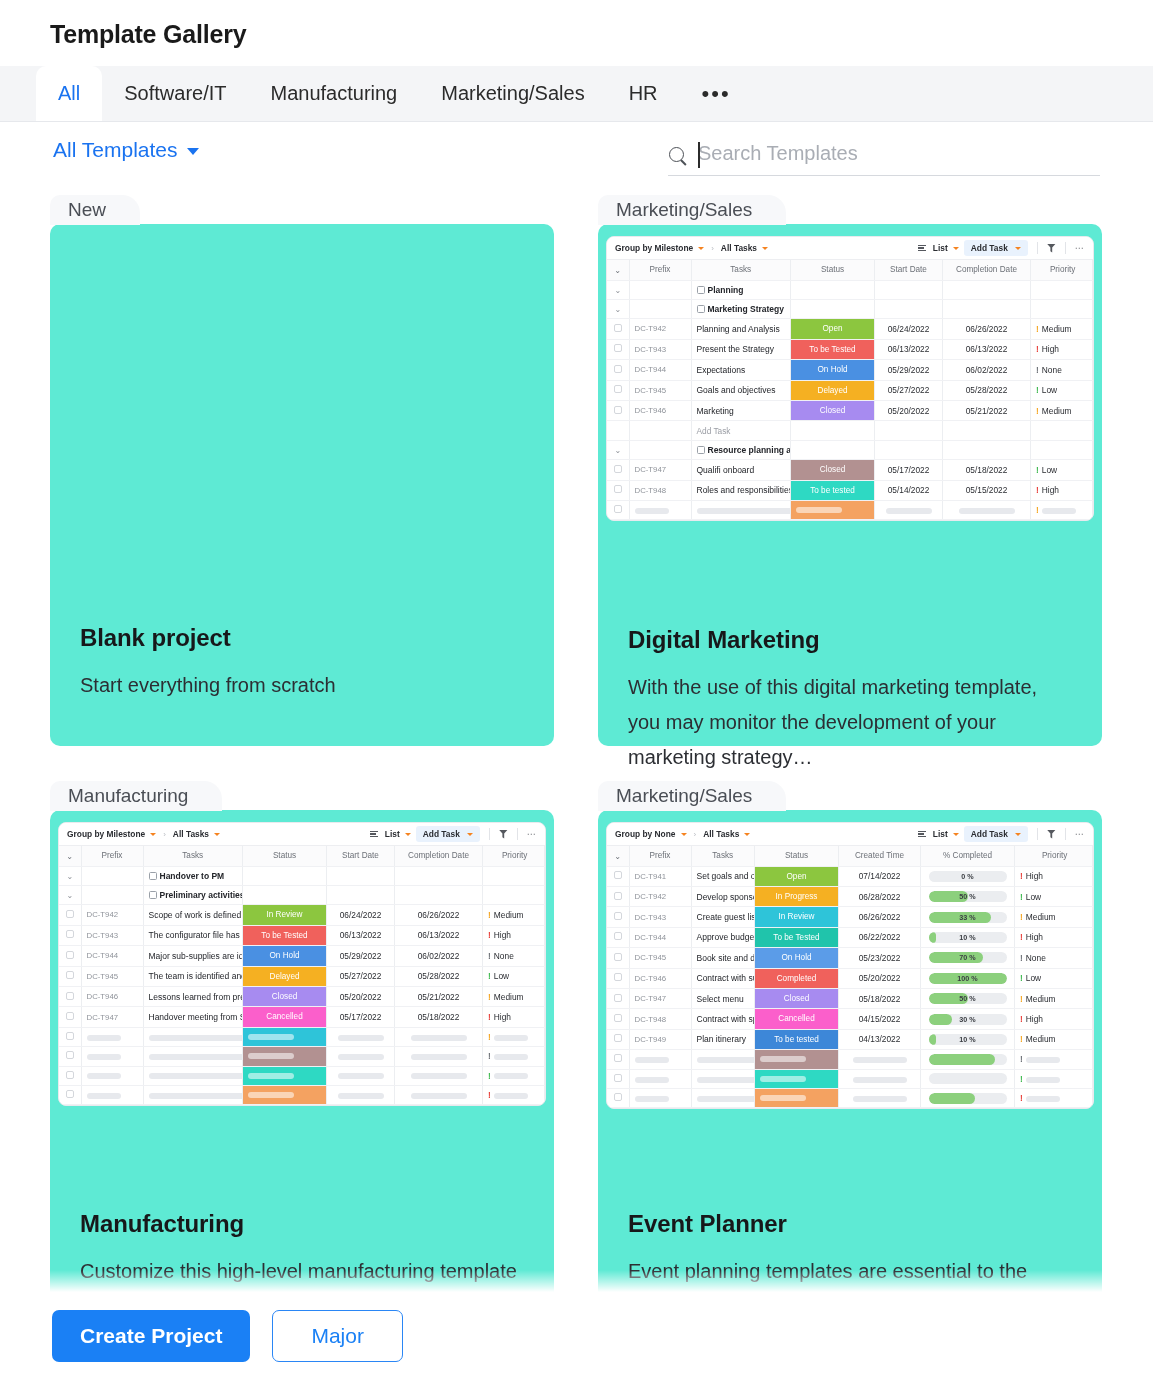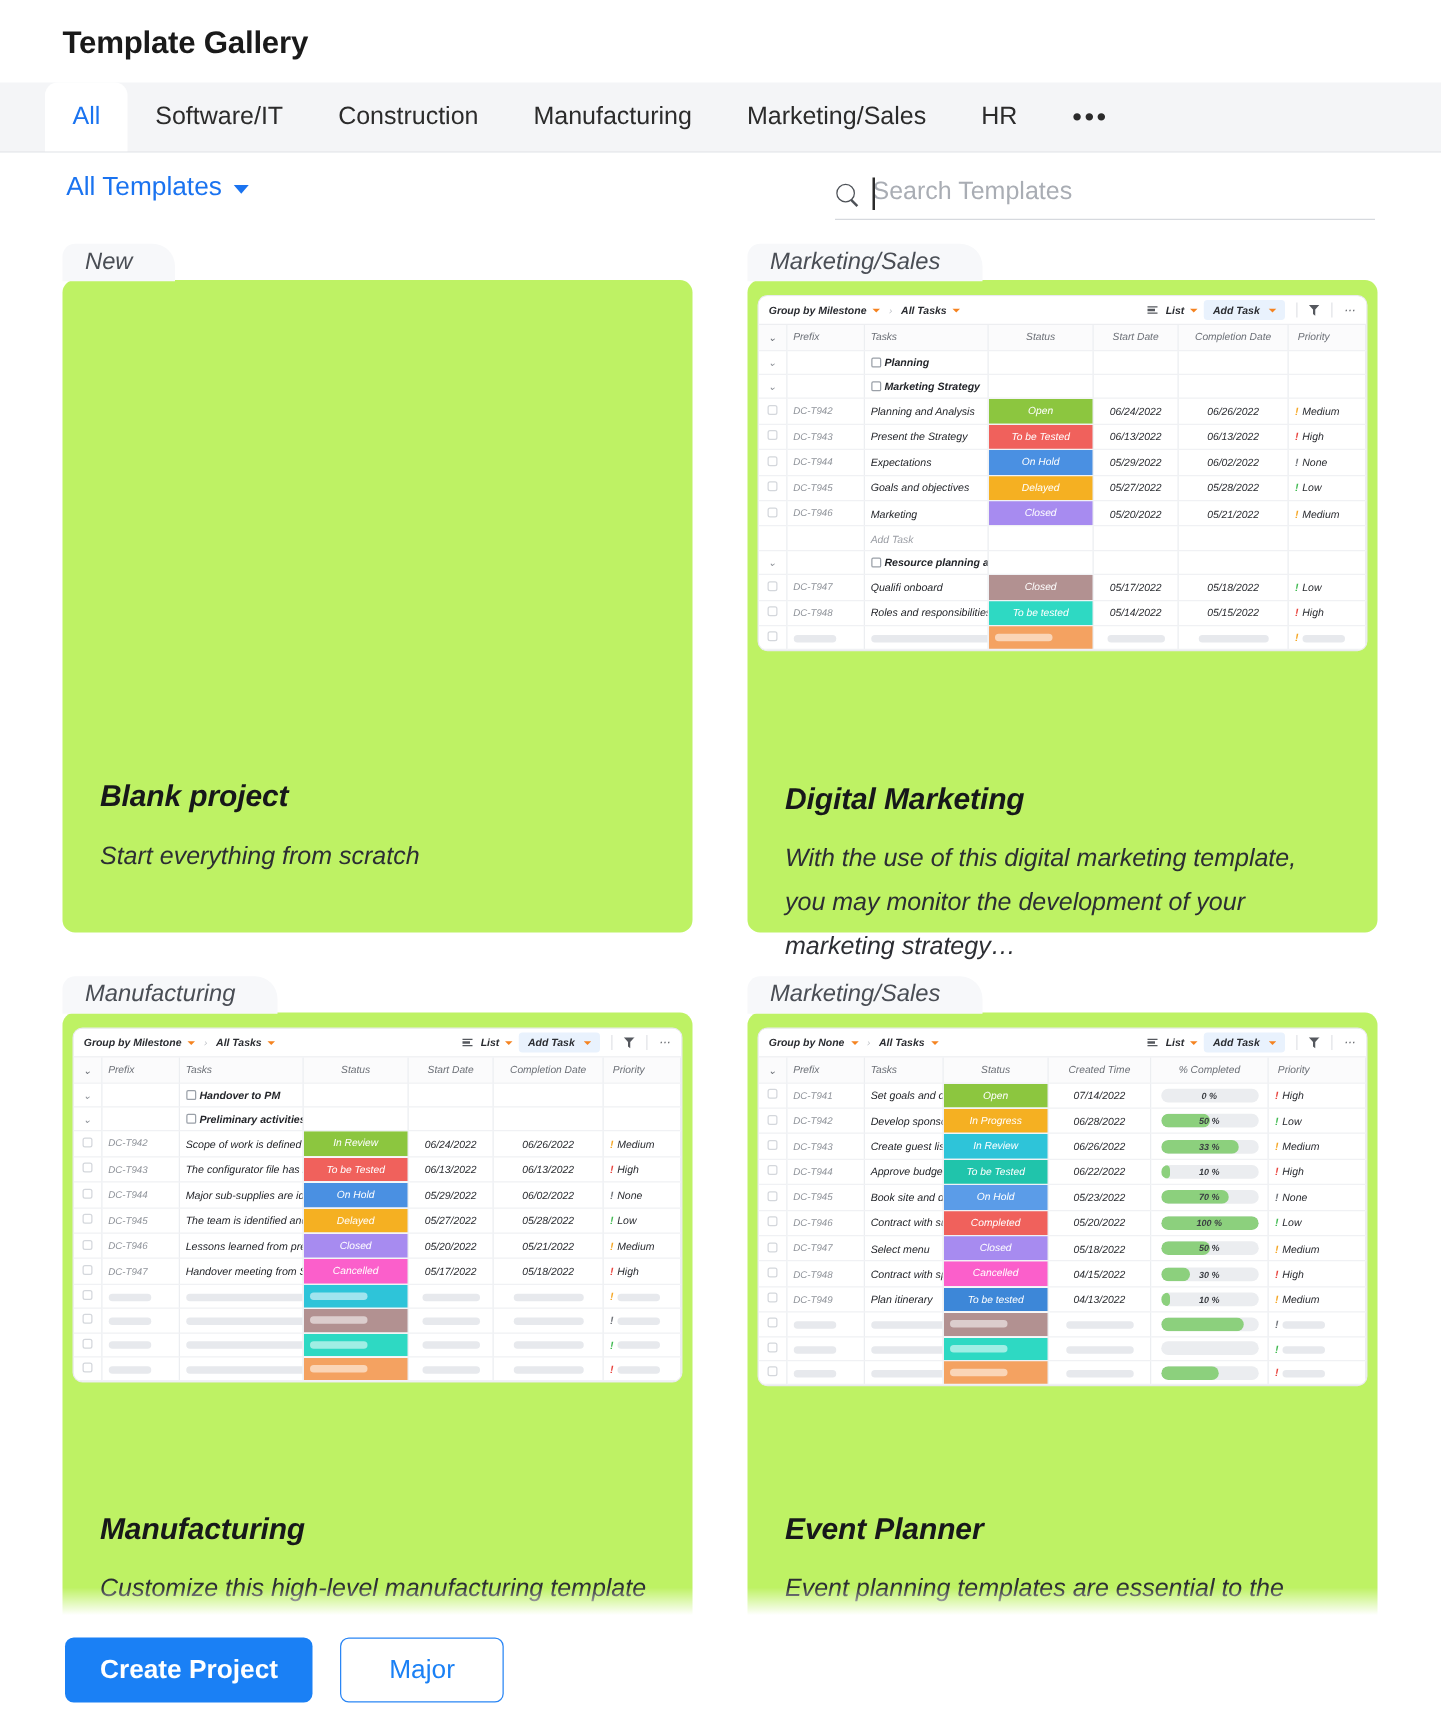--- a/index.html
+++ b/index.html
@@ -86,23 +86,22 @@
   .search-caret {
     position: absolute; left: 30px; top: 6px;
     width: 1.5px; height: 26px; background: #2b2b2b;
   }
 
   
   .grid { position: absolute; left: 0; top: 188px; width: 1153px; }
   .card {
     position: absolute;
     width: 504px;
-    background: #bef264;
+    background: #5eead4;
     border-radius: 10px;
-    font-style: italic;
   }
   .card.c1 { left: 50px;  top: 36px;  height: 522px; }
   .card.c2 { left: 598px; top: 36px;  height: 522px; }
   .card.c3 { left: 50px;  top: 622px; height: 500px; }
   .card.c4 { left: 598px; top: 622px; height: 500px; }
 
   
   .cat-tab {
     position: absolute;
     left: 0; top: -29px;
@@ -204,21 +203,21 @@
     height: 19.4px;
     padding: 0 5px;
     font-weight: 400;
     overflow: hidden;
     white-space: nowrap;
   }
   table.pv th {
     background: #fbfbfc;
     color: #6c7077;
     font-size: 8.2px;
-    text-align: left;
+    text-align: center;
     height: 20px;
   }
   table.pv th.ctr, table.pv td.ctr { text-align: center; }
   td.pfx { color: #8f939a; font-size: 7.8px; }
   td.task { color: #23252a; font-weight: 600; font-size: 8.5px; }
   tr.grouprow td.task { font-weight: 700; }
   td.date { color: #2a2c31; font-size: 8.3px; text-align: center; }
   td.stat { padding: 0; text-align: center; color: #fff; font-size: 8.2px; }
   td.stat span { display: block; line-height: 19.4px; }
   td.addtaskcell { color: #9b9ea5; font-size: 8.3px; font-weight: 400; }
@@ -278,21 +277,20 @@
 </style>
 </head>
 <body>
 
 <div class="page-title">Template Gallery</div>
 
 <div class="tabbar">
   <div class="tabbar-inner" id="tabbar-inner">
       <div class="tab active">All</div>
       <div class="tab">Software/IT</div>
-      <div class="tab">Construction</div>
       <div class="tab">Manufacturing</div>
       <div class="tab">Marketing/Sales</div>
       <div class="tab">HR</div>
       <div class="tab tab-more">•••</div>
     </div>
 </div>
 
 <div class="filter-row">
   <div class="all-templates">
     <span>All Templates</span>

